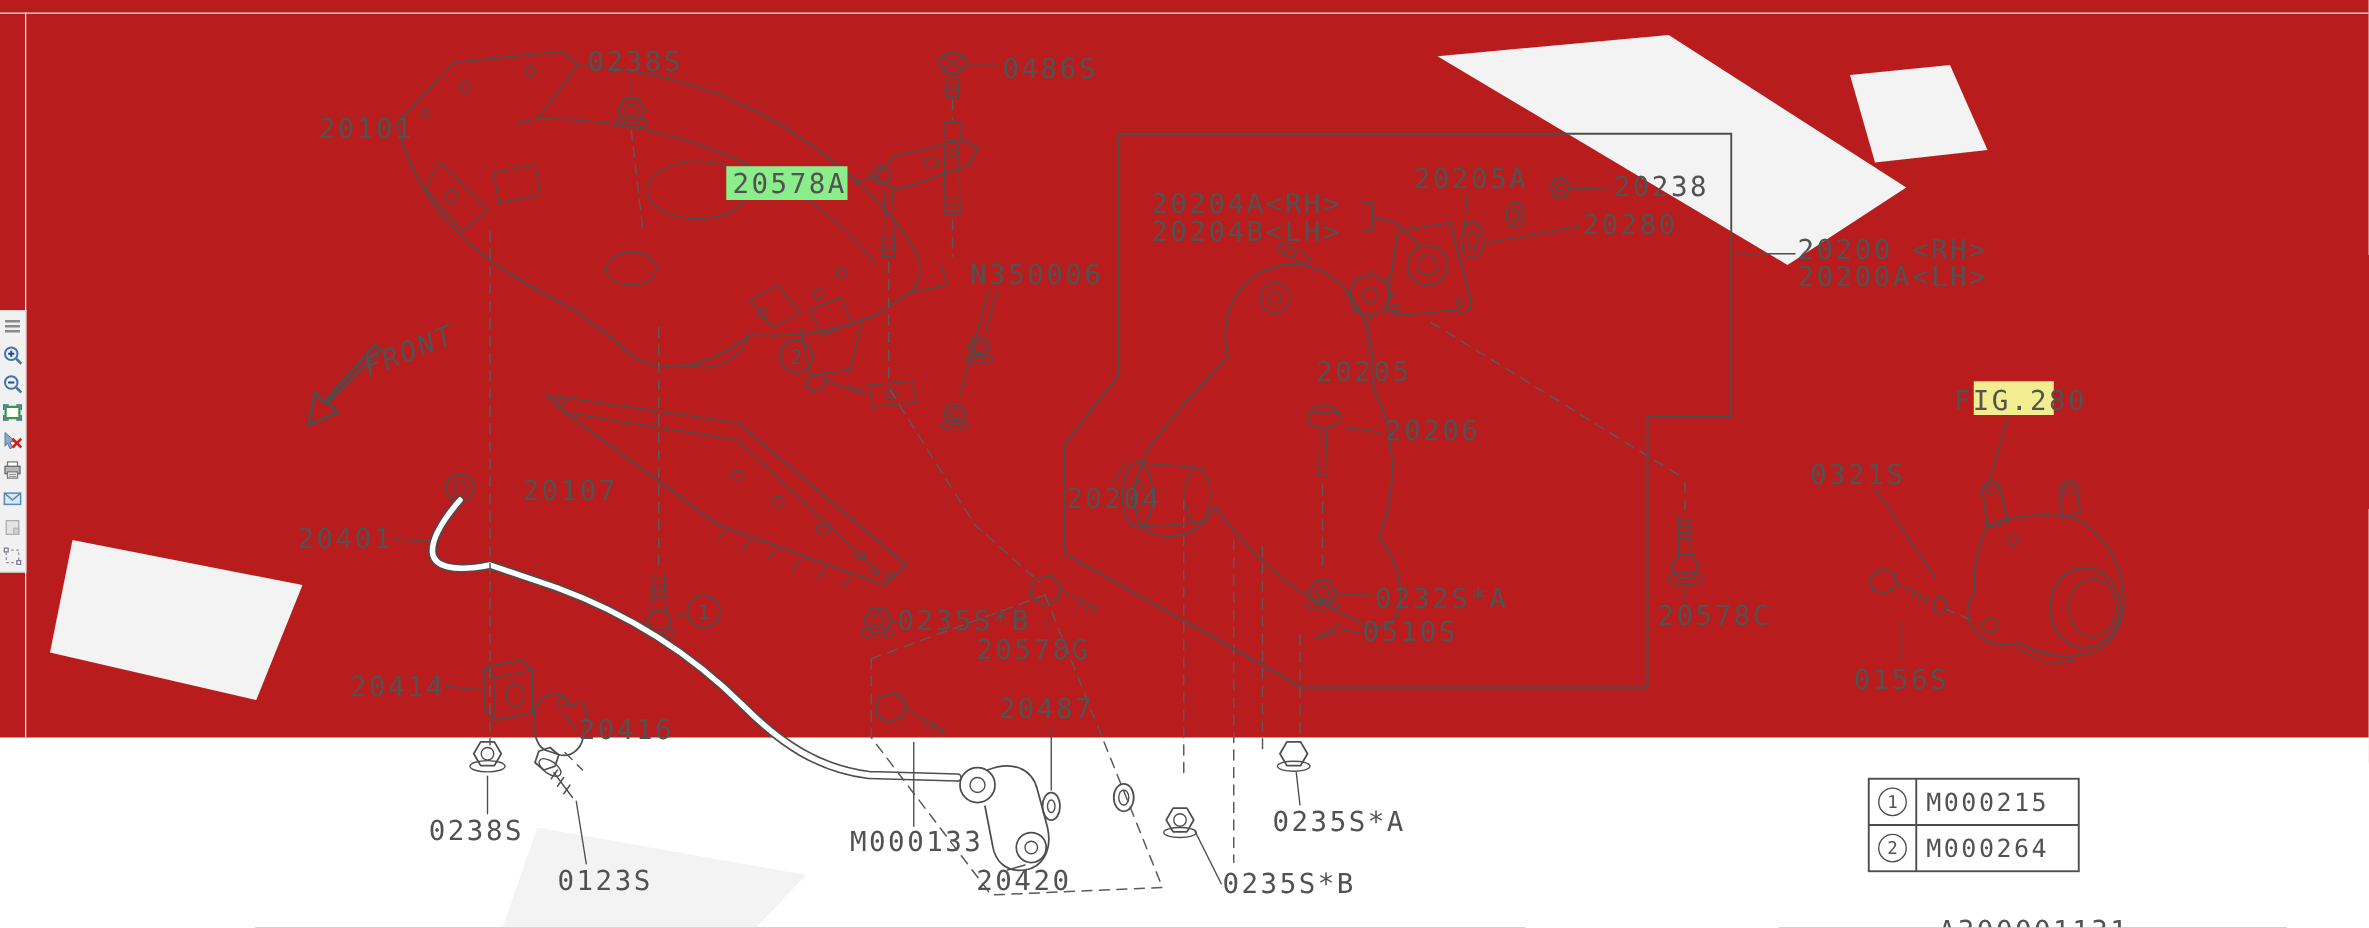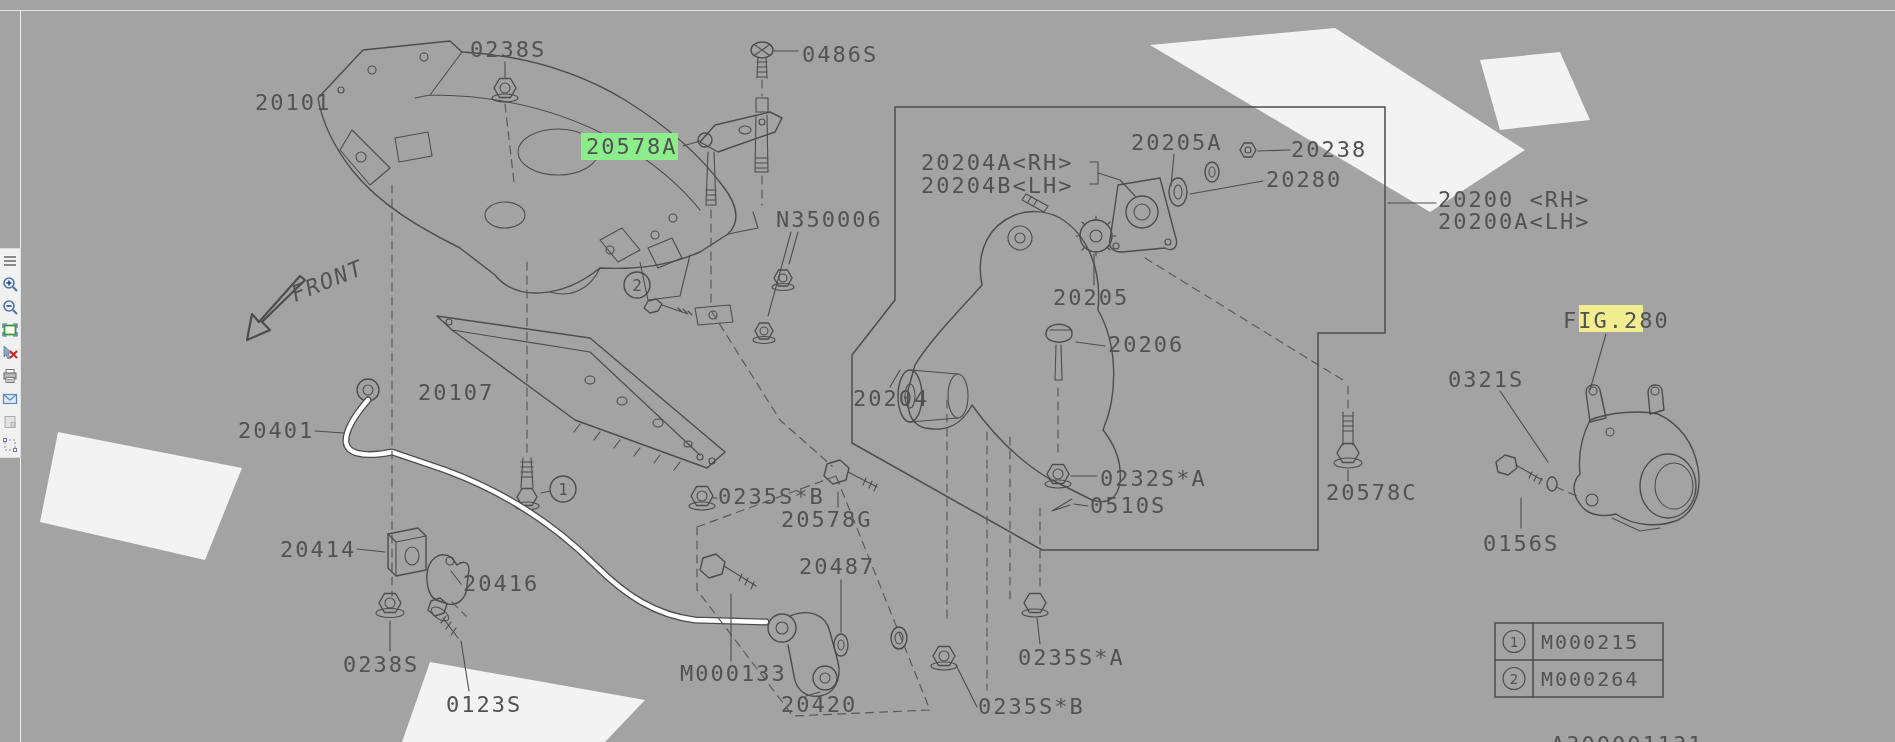--- a/index.html
+++ b/index.html
@@ -1,17 +1,17 @@
 <!DOCTYPE html>
 <html><head>
 <meta charset="utf-8">
 <style>
   html,body{margin:0;padding:0;background:#fff;width:1895px;height:742px;overflow:hidden;
     font-family:"DejaVu Sans Mono","Liberation Mono",monospace;}
-  .stage{position:relative;width:1895px;height:742px;background:#a3a3a3;}
+  .stage{position:relative;width:1895px;height:590px;background:#b91c1c;}
   .top-rule{position:absolute;left:0;right:0;top:10px;height:1px;background:#e2e2e2;}
   .left-rule{position:absolute;left:20px;top:10px;bottom:0;width:1px;background:#efefef;}
   .toolstrip{position:absolute;left:0;top:248px;width:20px;padding:4px 0;background:#f1f1f1;
     border-top:1px solid #d9d9d9;border-bottom:1px solid #d9d9d9;border-right:1px solid #e3e3e3;
     display:flex;flex-direction:column;align-items:center;gap:7px;}
   .toolstrip .tbtn{width:16px;height:16px;cursor:pointer;}
   .toolstrip .tbtn svg{display:block;}
   svg.diagram{position:absolute;left:0;top:0;}
   .art{stroke:#4d4d4d;stroke-width:1.4;fill:none;stroke-linecap:round;stroke-linejoin:round;}
   .art2{stroke:#4d4d4d;stroke-width:1.1;fill:none;stroke-linecap:round;stroke-linejoin:round;}

